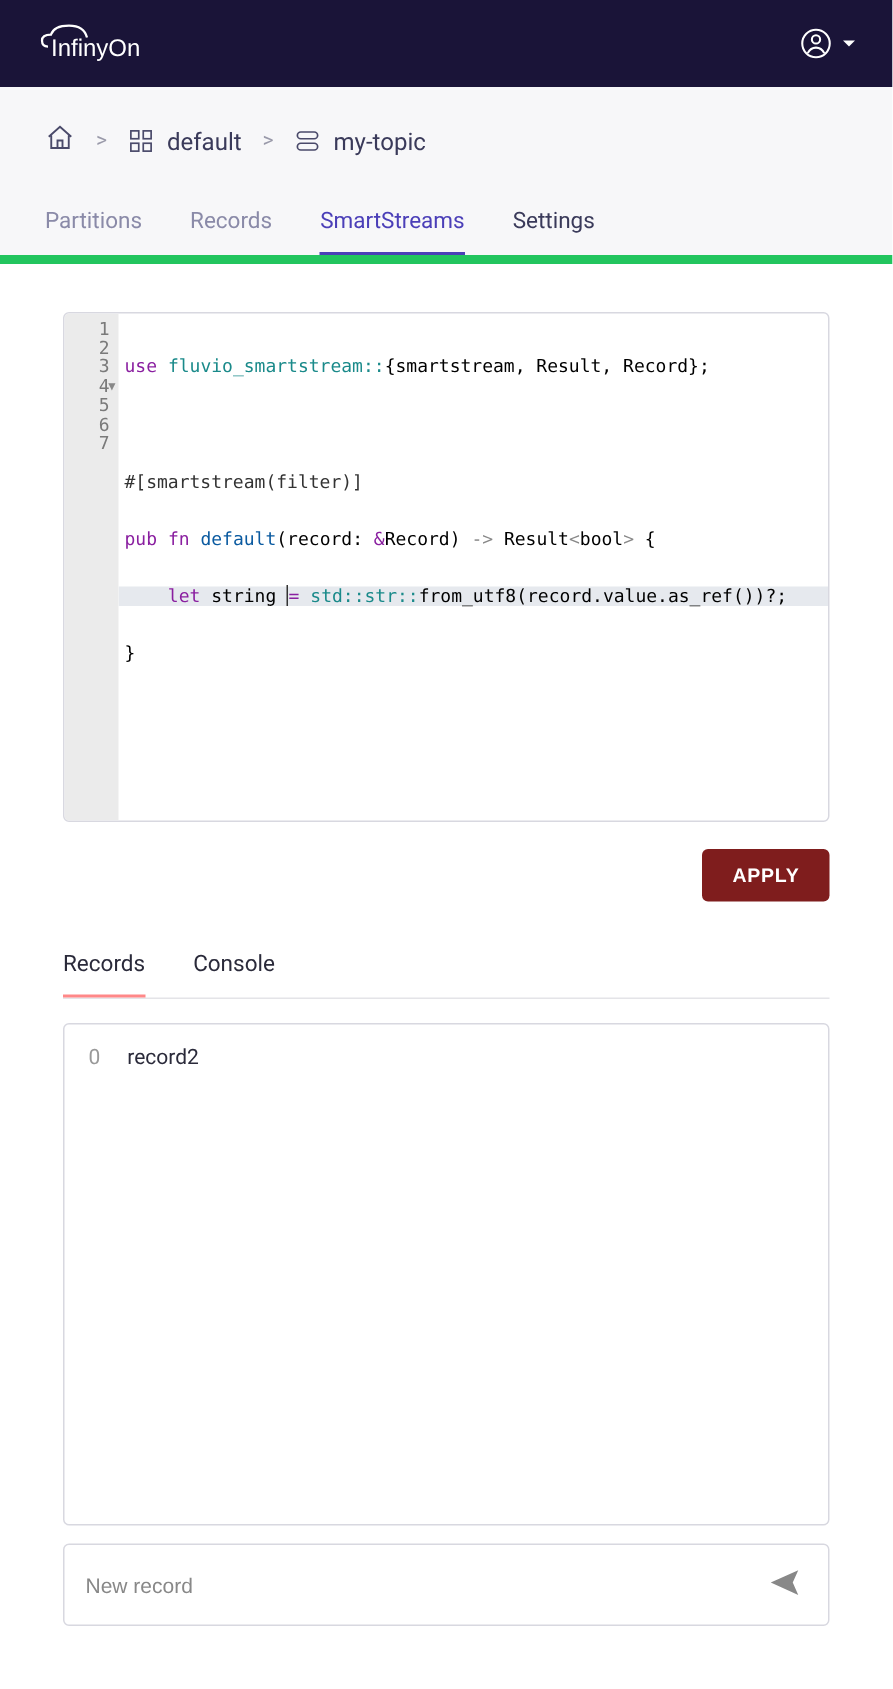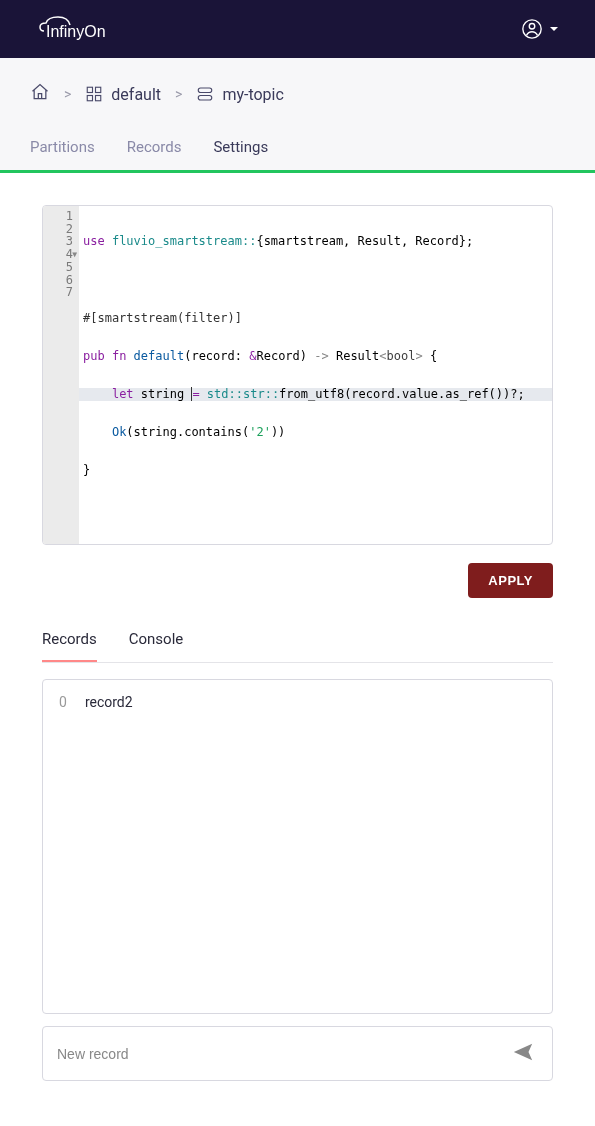--- a/index.html
+++ b/index.html
@@ -1,46 +1,46 @@
 <!DOCTYPE html>
 <html><head>
   <meta charset="utf-8">
   <style>
     * { margin: 0; padding: 0; box-sizing: border-box; }
     body { font-family: -apple-system, BlinkMacSystemFont, 'Segoe UI', Roboto, sans-serif; background: #fff; width: 595px; }
     
-    .header { background: #1a1438; height: 58px; display: flex; align-items: center; justify-content: space-between; padding: 0 36px; }
+    .header { background: #1a1438; height: 58px; display: flex; align-items: center; justify-content: space-between; padding: 0 24px; }
     .logo { display: flex; align-items: center; }
     .user-menu { display: flex; align-items: center; gap: 6px; cursor: pointer; }
     
     .page-content { background: #f7f7f9; padding: 24px 30px 0; }
     
     .breadcrumb { display: flex; align-items: center; gap: 14px; margin-bottom: 32px; }
     .breadcrumb-sep { color: #9a9aaa; font-size: 14px; }
     .breadcrumb-item { display: flex; align-items: center; gap: 8px; color: #3a3a5a; font-size: 16px; }
     
-    .tabs { display: flex; gap: 32px; border-bottom: 3px solid #22c55e; margin: 0 -30px; padding: 0 30px; }
+    .tabs { display: flex; gap: 32px; border-bottom: 6px solid #22c55e; margin: 0 -30px; padding: 0 30px; }
     .tab { padding: 0 0 12px; color: #8a8aa8; font-size: 15px; cursor: pointer; border-bottom: 2px solid transparent; }
     .tab.active { color: #4b3fb8; border-bottom-color: #4b3fb8; }
     .tab.dark { color: #3a3a5a; }
     
     .main-area { background: #fff; padding: 32px 42px 20px; }
     
     .code-editor { border: 1px solid #d8d8e0; border-radius: 4px; display: flex; font-family: 'Monaco', 'Menlo', 'Consolas', monospace; font-size: 12px; line-height: 12.7px; overflow: hidden; height: 340px; }
     .gutter { background: #ebebeb; color: #7a7a7a; padding: 4px 6px; text-align: right; min-width: 36px; user-select: none; }
     .gutter-line { position: relative; }
     .fold-marker { position: absolute; right: -4px; top: 1px; font-size: 8px; color: #888; }
     .code-content { flex: 1; padding: 4px 0; white-space: pre; overflow: auto; }
     .code-line { padding: 0 4px; }
     .code-line.highlighted { background: #e6e9ee; }
     
     .kw { color: #8a1fa0; }
     .path { color: #1a8a8a; }
     .fn { color: #0a5aa0; }
-    .type { color: #404040; }
+    .type { color: #000000; }
     .str { color: #1aa05a; }
     .op { color: #888; }
     .attr { color: #333; }
     .cursor-mark { border-left: 1px solid #333; }
     
     .apply-row { display: flex; justify-content: flex-end; margin-top: 18px; }
     .apply-btn { background: #7f1d1d; color: #fff; border: none; padding: 10px 20px; border-radius: 4px; font-size: 13px; font-weight: 600; letter-spacing: 0.5px; cursor: pointer; }
     
     .sub-tabs { display: flex; gap: 32px; border-bottom: 1px solid #e4e4e8; margin-top: 32px; }
     .sub-tab { padding: 0 0 12px; font-size: 15px; cursor: pointer; border-bottom: 2px solid transparent; color: #2a2a3a; }
@@ -101,20 +101,21 @@
         <rect x="3" y="4" width="18" height="6" rx="3"></rect>
         <rect x="3" y="14" width="18" height="6" rx="3"></rect>
       </svg>
       <span>my-topic</span>
     </span>
   </div>
 
   <div class="tabs">
     <div class="tab">Partitions</div>
     <div class="tab">Records</div>
+    <div class="tab active">SmartStreams</div>
     <div class="tab dark">Settings</div>
   </div>
 </div>
 
 <div class="main-area">
   <div class="code-editor">
     <div class="gutter">
       <div class="gutter-line">1</div>
       <div class="gutter-line">2</div>
       <div class="gutter-line">3</div>
@@ -122,21 +123,20 @@
       <div class="gutter-line">5</div>
       <div class="gutter-line">6</div>
       <div class="gutter-line">7</div>
     </div>
     <div class="code-content">
       <div class="code-line"><span class="kw">use</span> <span class="path">fluvio_smartstream::</span><span>{smartstream, Result, Record};</span></div>
       <div class="code-line">&nbsp;</div>
       <div class="code-line"><span class="attr">#[smartstream(filter)]</span></div>
       <div class="code-line"><span class="kw">pub</span> <span class="kw">fn</span> <span class="fn">default</span><span>(record: </span><span class="kw">&amp;</span><span>Record</span><span>) </span><span class="op">-&gt;</span><span> Result</span><span class="op">&lt;</span><span class="type">bool</span><span class="op">&gt;</span><span> {</span></div>
       <div class="code-line highlighted"><span>    </span><span class="kw">let</span><span> string </span><span class="cursor-mark"></span><span class="kw">=</span><span> </span><span class="path">std::str::</span><span>from_utf8(record.value.as_ref())?;</span></div>
-      <div class="code-line"><span>    </span><span class="fn">Ok</span><span>(string.contains(</span><span class="str">'2'</span><span>))</span></div>
       <div class="code-line"><span>}</span></div>
     </div>
   </div>
 
   <div class="apply-row">
     <button class="apply-btn">APPLY</button>
   </div>
 
   <div class="sub-tabs">
     <div class="sub-tab active">Records</div>

